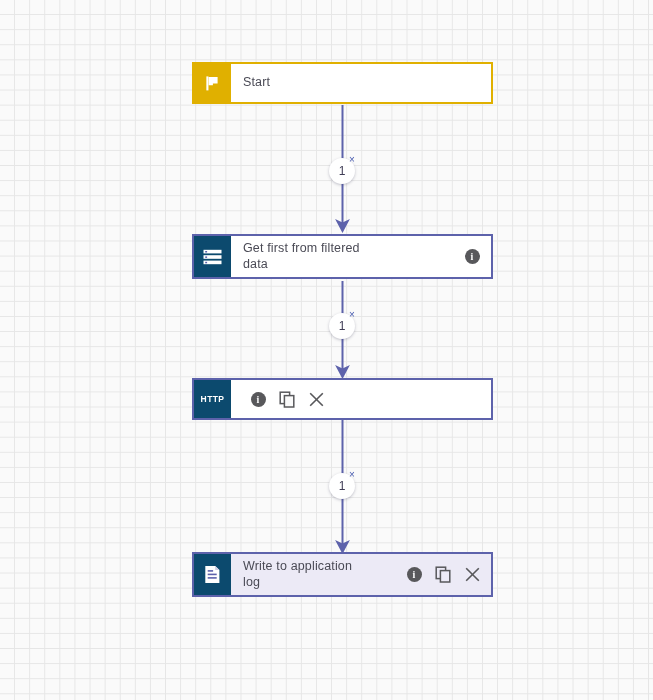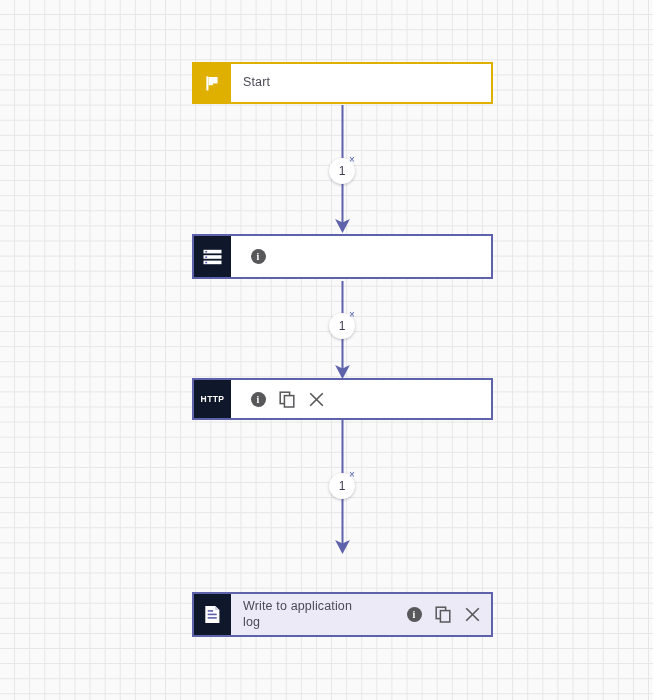--- a/index.html
+++ b/index.html
@@ -58,26 +58,26 @@
     position: absolute;
     left: 192px;
     width: 301px;
     display: flex;
     align-items: stretch;
     border: 2px solid #5d62ab;
     background: #ffffff;
     cursor: pointer;
   }
   .node.start  { border-color: #e0b000; }
-  .node.selected { background: #eceaf6; margin-top: 40px; }
+  .node.selected { background: #eceaf6; }
 
   .node-icon {
     width: 37px;
     flex: 0 0 37px;
-    background: #0f172a;
+    background: #0c4a6e;
     display: flex;
     align-items: center;
     justify-content: center;
     color: #ffffff;
   }
   .node.start .node-icon { background: #e0b000; }
 
   .node-body {
     flex: 1 1 auto;
     display: flex;
@@ -184,20 +184,22 @@
       <svg width="19" height="16" viewBox="0 0 19 16" aria-hidden="true">
         <rect x="0.5" y="0.8" width="18" height="3.6" fill="#ffffff"></rect>
         <rect x="0.5" y="6.2" width="18" height="3.6" fill="#ffffff"></rect>
         <rect x="0.5" y="11.6" width="18" height="3.6" fill="#ffffff"></rect>
         <rect x="2.2" y="2.0" width="1.9" height="1.5" fill="#5d62ab"></rect>
         <rect x="2.2" y="7.4" width="1.9" height="1.5" fill="#5d62ab"></rect>
         <rect x="2.2" y="12.8" width="1.9" height="1.5" fill="#5d62ab"></rect>
       </svg>
     </div>
     <div class="node-body">
+      <div class="node-label">Get first from filtered
+data</div>
       <div class="node-actions">
         <div class="act">
           <div class="ico-info">i</div>
         </div>
       </div>
     </div>
   </div>
 
   <div class="node node-h1" style="top:378px;">
     <div class="node-icon">

